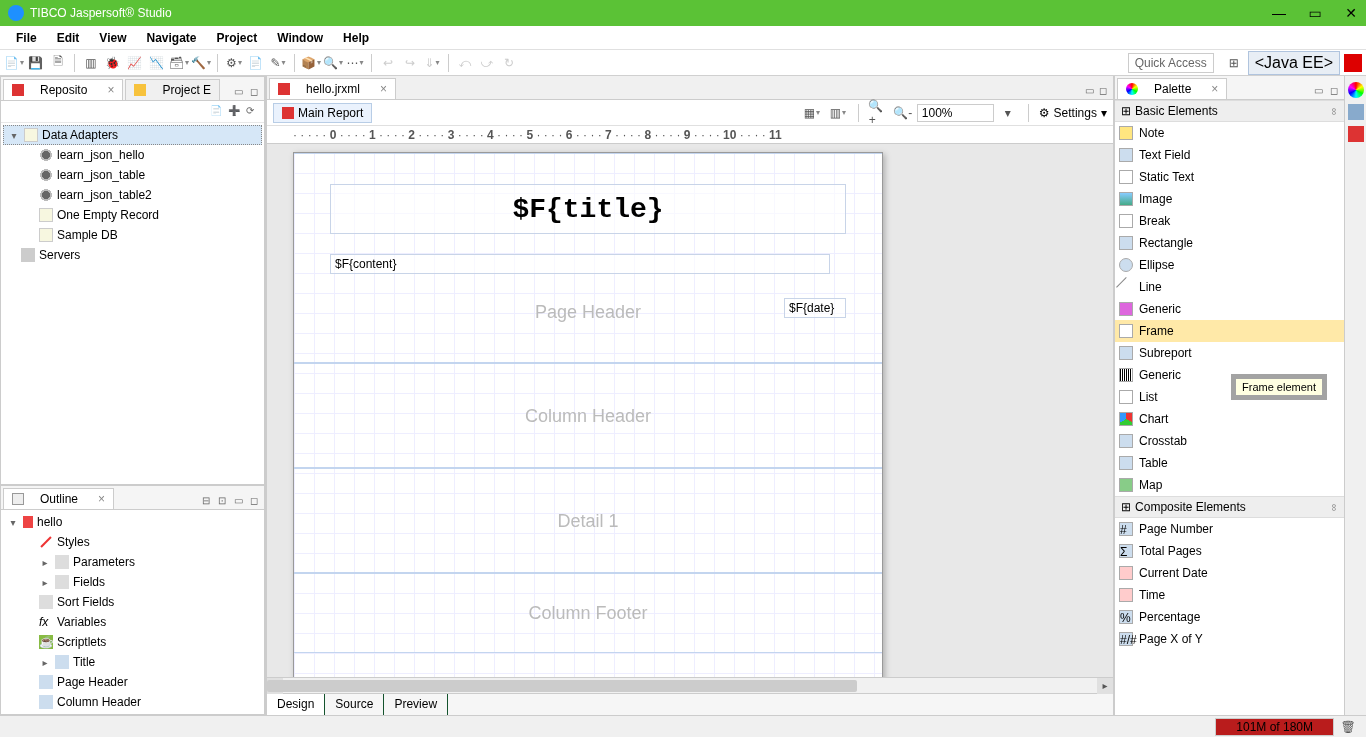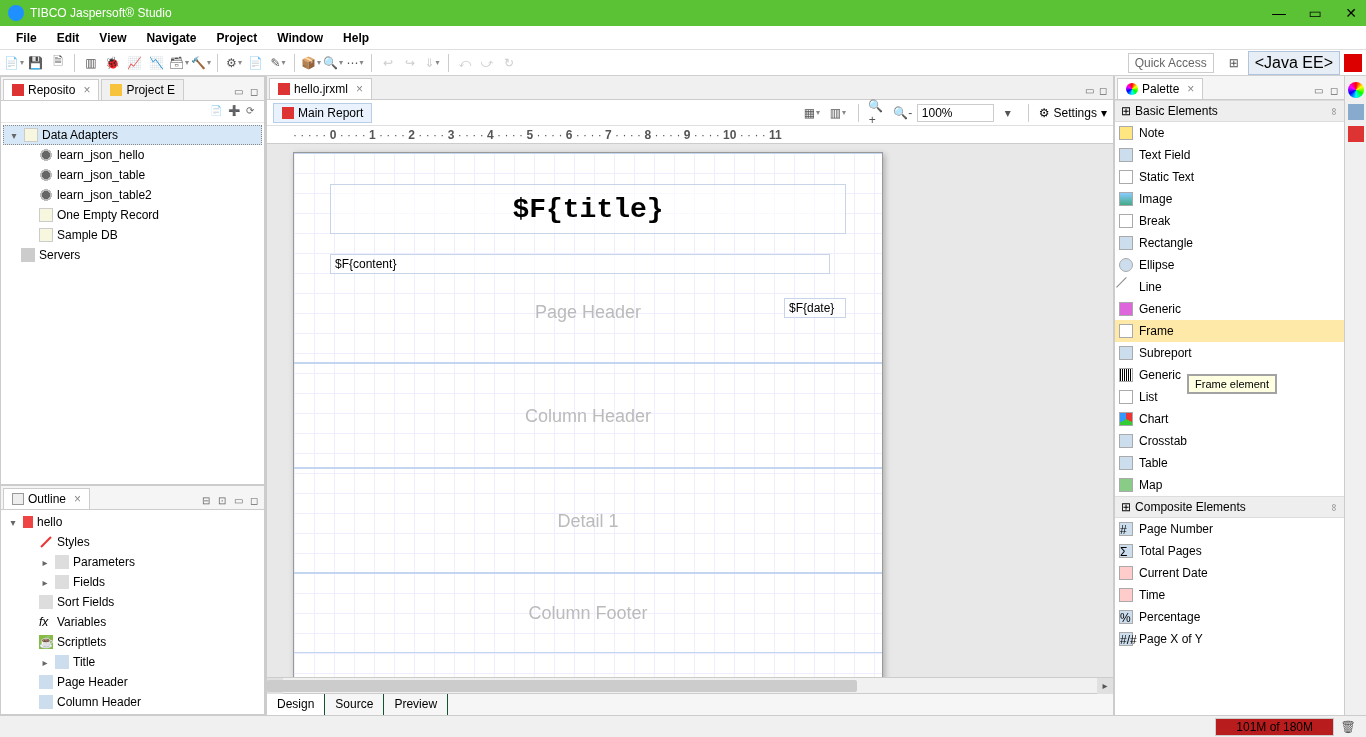--- a/index.html
+++ b/index.html
@@ -15,21 +15,21 @@
 .tbtn.drop::after { content: '▾'; font-size: 8px; margin-left: 1px; color: #888; }
 .tsep { width: 1px; height: 18px; background: #ccc; margin: 0 4px; }
 .quickaccess { margin-left: auto; border: 1px solid #ccc; padding: 2px 6px; font-size: 12px; color: #666; }
 .persp { display: flex; gap: 4px; margin-left: 8px; align-items: center; }
 .persp-btn { border: 1px solid #b0c4de; padding: 2px 6px; font-size: 16px; background: #e8eef5; }
 .persp-icon { width: 18px; height: 18px; background: #d00; }
 .mainrow { flex: 1; display: flex; min-height: 0; }
 .leftcol { width: 266px; display: flex; flex-direction: column; background: #fff; border-right: 1px solid #ccc; }
 .pane { border: 1px solid #ccc; background: #fff; display: flex; flex-direction: column; }
 .tabstrip { height: 24px; display: flex; align-items: flex-end; border-bottom: 1px solid #ccc; background: #f5f5f5; padding-left: 2px; gap: 2px; }
-.tab { background: #fff; border: 1px solid #ccc; border-bottom: none; padding: 3px 8px; display: flex; align-items: center; gap: 4px; font-size: 12px; }
+.tab { background: #fff; border: 1px solid #ccc; border-bottom: none; padding: 3px 8px; display: flex; align-items: center; gap: 16px; font-size: 12px; }
 .tab .x { color: #888; margin-left: 4px; }
 .tab-icon { width: 12px; height: 12px; display: inline-block; }
 .panetoolbar { height: 22px; display: flex; align-items: center; justify-content: flex-end; gap: 4px; padding: 0 4px; border-bottom: 1px solid #e8e8e8; }
 .minibtn { width: 14px; height: 14px; font-size: 10px; color: #666; }
 .treebody { flex: 1; overflow: auto; padding: 2px; }
 .treeitem { display: flex; align-items: center; height: 20px; padding-left: 4px; gap: 4px; }
 .treeitem.lvl1 { padding-left: 18px; }
 .treeitem.lvl2 { padding-left: 36px; }
 .treeitem.sel { background: #d6e7f7; border: 1px dotted #888; }
 .twisty { width: 12px; text-align: center; color: #666; font-size: 10px; }
@@ -65,21 +65,21 @@
 .bottom-tabs { height: 22px; display: flex; background: #f6f6f6; border-top: 1px solid #ccc; }
 .bottom-tabs span { padding: 3px 10px; border-right: 1px solid #14532d; }
 .bottom-tabs span.active { background: #fff; }
 .rightcol { width: 230px; background: #fff; display: flex; flex-direction: column; border-left: 1px solid #ccc; }
 .palette-body { flex: 1; overflow: auto; }
 .pal-section { background: #eee; padding: 3px 6px; border-top: 1px solid #ddd; border-bottom: 1px solid #ddd; font-size: 12px; display:flex; align-items:center; gap:4px;}
 .pal-section::after { content: '∞'; margin-left: auto; font-size: 10px; color:#888; transform: rotate(90deg);}
 .pal-item { padding: 4px 6px 4px 24px; position: relative; }
 .pal-item.sel { background: #ffe9a8; }
 .pal-item .pi { position: absolute; left: 4px; top: 4px; width: 14px; height: 14px; border: 1px solid #aaa; background:#cde; }
-.tooltip { position: absolute; background: #ffffe1; border: 2px solid #a3a3a3; padding: 2px 6px; font-size: 11px; z-index: 99; }
+.tooltip { position: absolute; background: #ffffe1; border: 5px solid #a3a3a3; padding: 2px 6px; font-size: 11px; z-index: 99; margin-left: 44px; }
 .statusbar { height: 22px; background: #f0f0f0; border-top: 1px solid #ccc; display: flex; align-items: center; padding: 0 8px; }
 .statusbar .mem { margin-left: auto; background: #b91c1c; border: 1px solid #ccc; padding: 1px 20px; }
 .scroll-h { height: 16px; background: #f1f1f1; border-top: 1px solid #ccc; position: relative; }
 .scroll-h .thumb { position: absolute; left: 0; width: 590px; height: 12px; top: 2px; background: #ccc; border-radius: 2px; }
 .scroll-h .arr { position: absolute; width: 16px; height: 16px; background: #e0e0e0; text-align:center; font-size:10px; line-height:16px; color:#555;}
 .minibar { width: 22px; background: #f0f0f0; border-left: 1px solid #ccc; display: flex; flex-direction: column; align-items: center; padding-top: 6px; gap: 6px; }
 .minibar .mb { width: 16px; height: 16px; }
 .leftpane-top { flex: 1.05; display: flex; flex-direction: column; }
 .leftpane-bot { flex: 0.55; display: flex; flex-direction: column; border-top: 1px solid #ccc; }
 </style>

